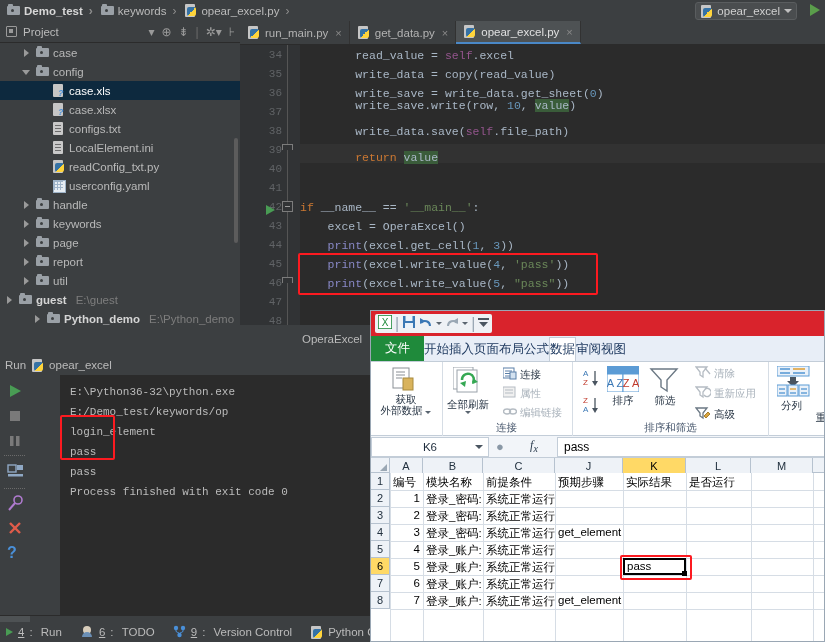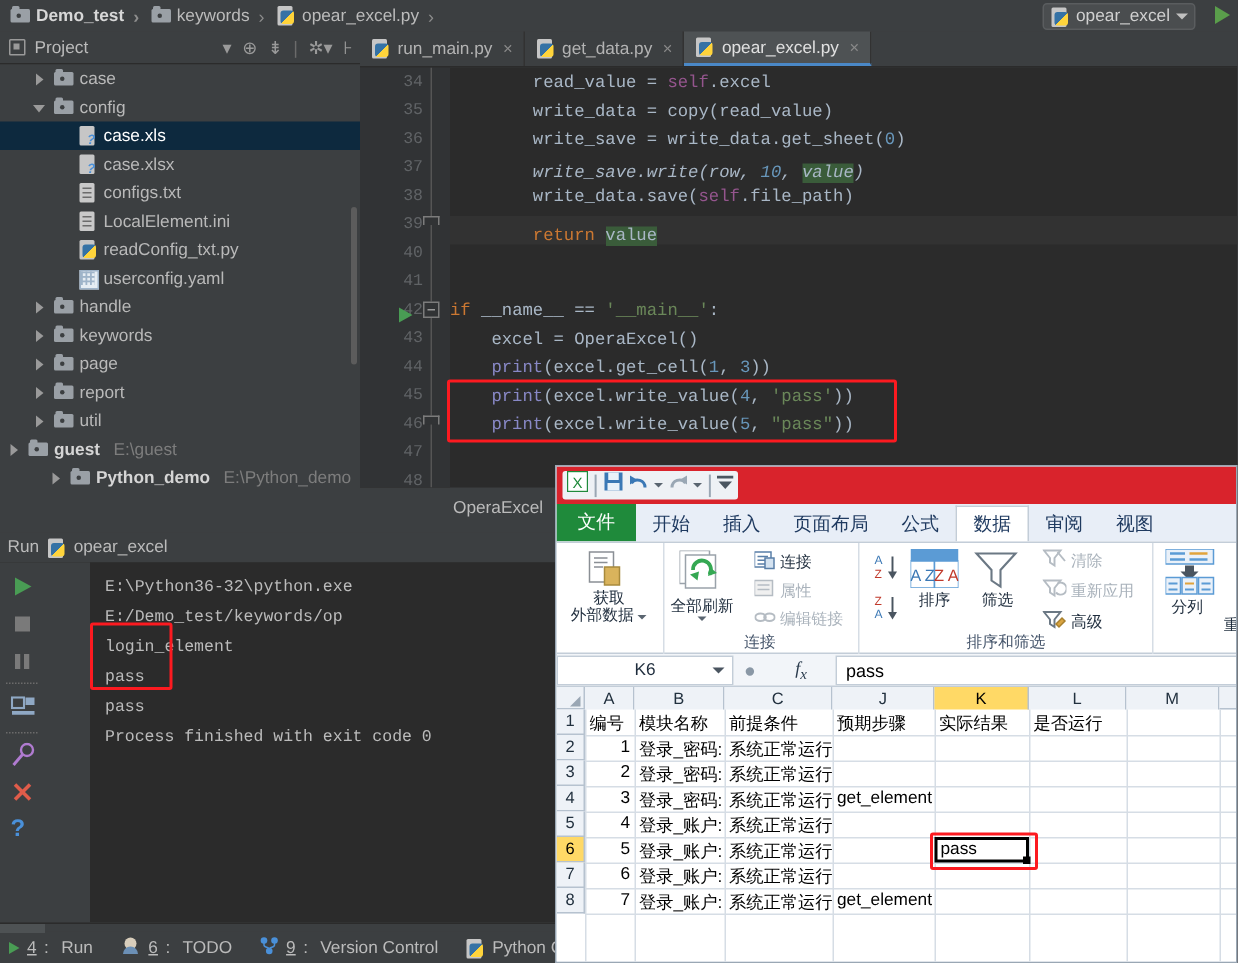--- a/index.html
+++ b/index.html
@@ -132,21 +132,21 @@
   .xl{position:absolute;left:370px;top:310px;width:455px;height:332px;
       background:#e8eef7;border:1px solid #9aa7b4;overflow:hidden;
       font-family:"Liberation Sans",sans-serif;}
   .xl-title{position:absolute;left:0;top:0;width:455px;height:25px;background:#d9232c;}
   .xl-qat{position:absolute;left:4px;top:3px;height:19px;display:flex;align-items:center;gap:3px;
     background:#eef1f5;padding:0 3px;border-radius:2px;}
   .xl-title-text{position:absolute;left:0;top:3px;width:455px;text-align:center;
     color:#ffffff;font-size:12px;padding-left:140px;white-space:nowrap;overflow:hidden;}
   .xl-tabs{position:absolute;left:0;top:25px;width:455px;height:25px;background:#e8eef7;
     display:flex;align-items:flex-end;padding-left:0px;}
-  .xl-tab{height:24px;padding:0 11px;display:flex;align-items:center;font-size:12.5px;color:#1f3a60;}
+  .xl-tab{height:24px;padding:0 0;display:flex;align-items:center;font-size:12.5px;color:#1f3a60;}
   .xl-tab.file{background:#1f8a3b;color:#ffffff;height:25px;padding:0 14px;}
   .xl-tab.active{background:#ffffff;border:1px solid #c3cdd8;border-bottom:none;color:#1f3a60;}
   .xl-ribbon{position:absolute;left:0;top:50px;width:455px;height:75px;background:#ffffff;
     border-top:1px solid #c3cdd8;border-bottom:1px solid #c3cdd8;}
   .rgroup{position:absolute;top:0;height:75px;border-right:1px solid #d6dde5;}
   .rglabel{position:absolute;bottom:2px;width:100%;text-align:center;font-size:10.5px;color:#44546a;}
   .rbig{position:absolute;text-align:center;font-size:10.5px;color:#1f2d3d;line-height:11px;}
   .rsmall{position:absolute;font-size:10.5px;color:#1f2d3d;display:flex;align-items:center;gap:3px;white-space:nowrap;}
   .rsmall.dim{color:#a9b2bb;}
   .caret-dn{width:0;height:0;border-top:3px solid #5a6570;border-left:3px solid transparent;border-right:3px solid transparent;display:inline-block;}
@@ -383,21 +383,21 @@
             <rect x="4" y="10.5" width="5" height="1" fill="#9a9a9a"></rect>
           </svg>
       </div>
     </div>
 
     <div class="code">
       <div class="hl-row" style="top:99px;"></div>
       <div class="cl" style="top:23px;"><span class="pl">        write_data = copy(read_value)</span></div>
       <div class="cl" style="top:4px;"><span class="pl">        read_value = </span><span class="sf">self</span><span class="pl">.excel</span></div>
       <div class="cl" style="top:42px;"><span class="pl">        write_save = write_data.get_sheet(</span><span class="n">0</span><span class="pl">)</span></div>
-      <div class="cl" style="top:64px;font-style:italic;"><span class="pl">        write_save.write(row, </span><span class="n">10</span><span class="pl">, </span><span class="grn-sel">value</span><span class="pl">)</span></div>
+      <div class="cl" style="top:54px;"><span class="pl">        write_save.write(row, </span><span class="n">10</span><span class="pl">, </span><span class="grn-sel">value</span><span class="pl">)</span></div>
       <div class="cl" style="top:80px;"><span class="pl">        write_data.save(</span><span class="sf">self</span><span class="pl">.file_path)</span></div>
       <div class="cl" style="top:106px;font-family:Liberation Mono, monospace;"><span class="k">        return </span><span class="grn-sel">value</span></div>
       <div class="cl" style="top:175px;"><span class="pl">    excel = OperaExcel()</span></div>
       <div class="cl" style="top:156px;"><span class="k">if</span><span class="pl"> __name__ == </span><span class="s">'__main__'</span><span class="pl">:</span></div>
       <div class="cl" style="top:194px;"><span class="callmark">    print</span><span class="pl">(excel.get_cell(</span><span class="n">1</span><span class="pl">, </span><span class="n">3</span><span class="pl">))</span></div>
       <div class="cl" style="top:213px;"><span class="callmark">    print</span><span class="pl">(excel.write_value(</span><span class="n">4</span><span class="pl">, </span><span class="s">'pass'</span><span class="pl">))</span></div>
       <div class="cl" style="top:232px;"><span class="callmark">    print</span><span class="pl">(excel.write_value(</span><span class="n">5</span><span class="pl">, </span><span class="s">"pass"</span><span class="pl">))</span></div>
     </div>
 
     <div class="red-box" style="left:58px;top:208px;width:300px;height:42px;"></div>

